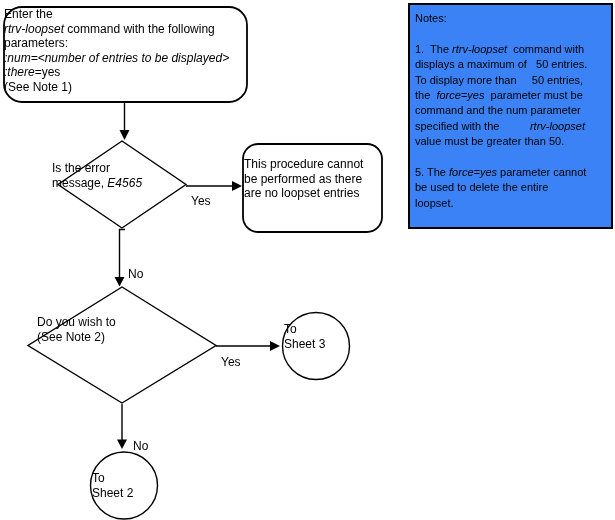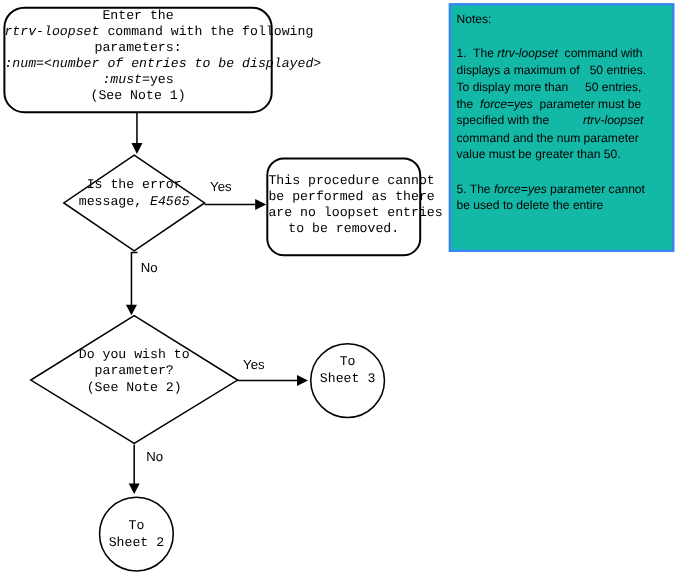--- a/index.html
+++ b/index.html
@@ -9,44 +9,44 @@
     width: 615px;
     height: 520px;
     background: #ffffff;
     color: #000000;
     font-family: "Liberation Sans", sans-serif;
     overflow: hidden;
   }
   .shapes { position: absolute; left: 0; top: 0; }
   .txt {
     position: absolute;
-    text-align: center;
+    text-align: left;
     font-size: 12px;
     line-height: 14.5px;
-    font-family: Liberation Mono, monospace;
   }
   .tl { white-space: pre; }
   i { font-style: italic; }
   .lbl {
     position: absolute;
     font-size: 12px;
     line-height: 13px;
+    margin-top: 31px;
   }
   .notes {
     position: absolute;
     left: 408px;
     top: 3px;
     width: 205px;
     height: 226px;
-    border: 2px solid #3b82f6;
+    border: 2px solid #000000;
     padding: 6px 5px 0 5px;
     font-size: 11px;
     line-height: 15.4px;
     text-align: left;
-    background: #14b8a6;
+    background: #3b82f6;
   }
 </style>
 </head>
 <body>
 
 <div class="stage">
 
   <svg class="shapes" width="615" height="520" viewBox="0 0 615 520">
 
     <rect x="4" y="7" width="243" height="95" rx="18" ry="18" fill="#ffffff" stroke="#000000" stroke-width="1.8"></rect>
@@ -75,43 +75,41 @@
     <polygon points="122,449 117,439.5 127,439.5" fill="#000000"></polygon>
 
     <circle cx="124" cy="485.5" r="33.5" fill="#ffffff" stroke="#000000" stroke-width="1.4"></circle>
   </svg>
 
   <div class="txt" style="left:4px; top:7px; width:243px;">
       <div class="tl"><span>Enter the</span></div>
       <div class="tl"><i>rtrv-loopset</i><span> command with the following</span></div>
       <div class="tl"><span>parameters:</span></div>
       <div class="tl"><i>:num=&lt;number of entries to be displayed&gt;</i></div>
-      <div class="tl"><i>:must</i><span>=yes</span></div>
+      <div class="tl"><i>:there</i><span>=yes</span></div>
       <div class="tl"><span>(See Note 1)</span></div>
     </div>
 
   <div class="txt" style="left:52px; top:161px; width:140px;">
       <div class="tl"><span>Is the error</span></div>
       <div class="tl"><span>message, </span><i>E4565</i></div>
     </div>
 
   <div class="lbl" style="left:191px; top:164px;">Yes</div>
 
   <div class="txt" style="left:244px; top:157px; width:137px;">
       <div class="tl"><span>This procedure cannot</span></div>
       <div class="tl"><span>be performed as there</span></div>
       <div class="tl"><span>are no loopset entries</span></div>
-      <div class="tl"><span>to be removed.</span></div>
     </div>
 
   <div class="lbl" style="left:128px; top:237px;">No</div>
 
   <div class="txt" style="left:37px; top:315px; width:170px; line-height:15px;">
       <div class="tl"><span>Do you wish to</span></div>
-      <div class="tl"><span>parameter?</span></div>
       <div class="tl"><span>(See Note 2)</span></div>
     </div>
 
   <div class="lbl" style="left:221px; top:325px;">Yes</div>
 
   <div class="txt" style="left:284px; top:322px; width:64px; line-height:15px;">
       <div class="tl"><span>To</span></div>
       <div class="tl"><span>Sheet 3</span></div>
     </div>
 
@@ -122,21 +120,22 @@
       <div class="tl"><span>Sheet 2</span></div>
     </div>
 
   <div class="notes">
       <div class="tl"><span>Notes:</span></div>
       <div class="tl">&nbsp;</div>
       <div class="tl"><span>1.  The </span><i>rtrv-loopset</i><span>  command with</span></div>
       <div class="tl"><span>displays a maximum of   50 entries.</span></div>
       <div class="tl"><span>To display more than     50 entries,</span></div>
       <div class="tl"><span>the  </span><i>force=yes</i><span>  parameter must be</span></div>
+      <div class="tl"><span>command and the num parameter</span></div>
       <div class="tl"><span>specified with the          </span><i>rtrv-loopset</i></div>
-      <div class="tl"><span>command and the num parameter</span></div>
       <div class="tl"><span>value must be greater than 50.</span></div>
       <div class="tl">&nbsp;</div>
       <div class="tl"><span>5. The </span><i>force=yes</i><span> parameter cannot</span></div>
       <div class="tl"><span>be used to delete the entire</span></div>
+      <div class="tl"><span>loopset.</span></div>
     </div>
 
 </div>
 
 </body></html>

